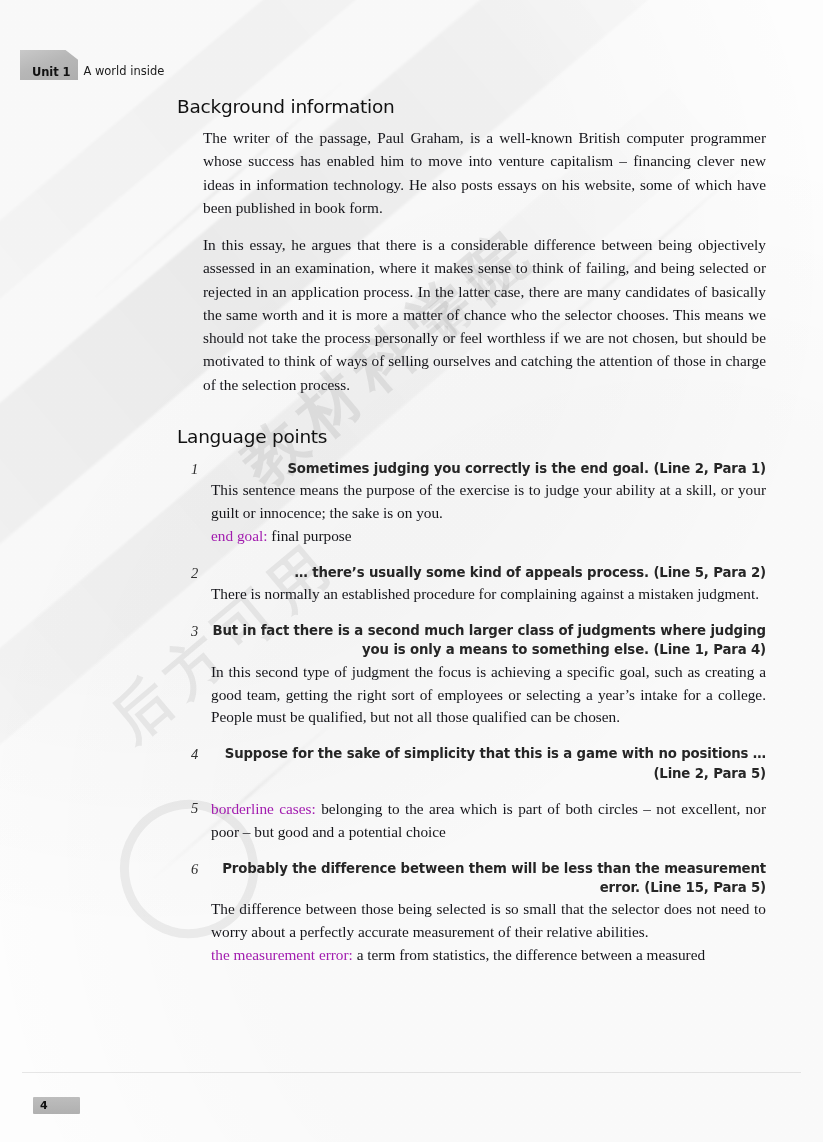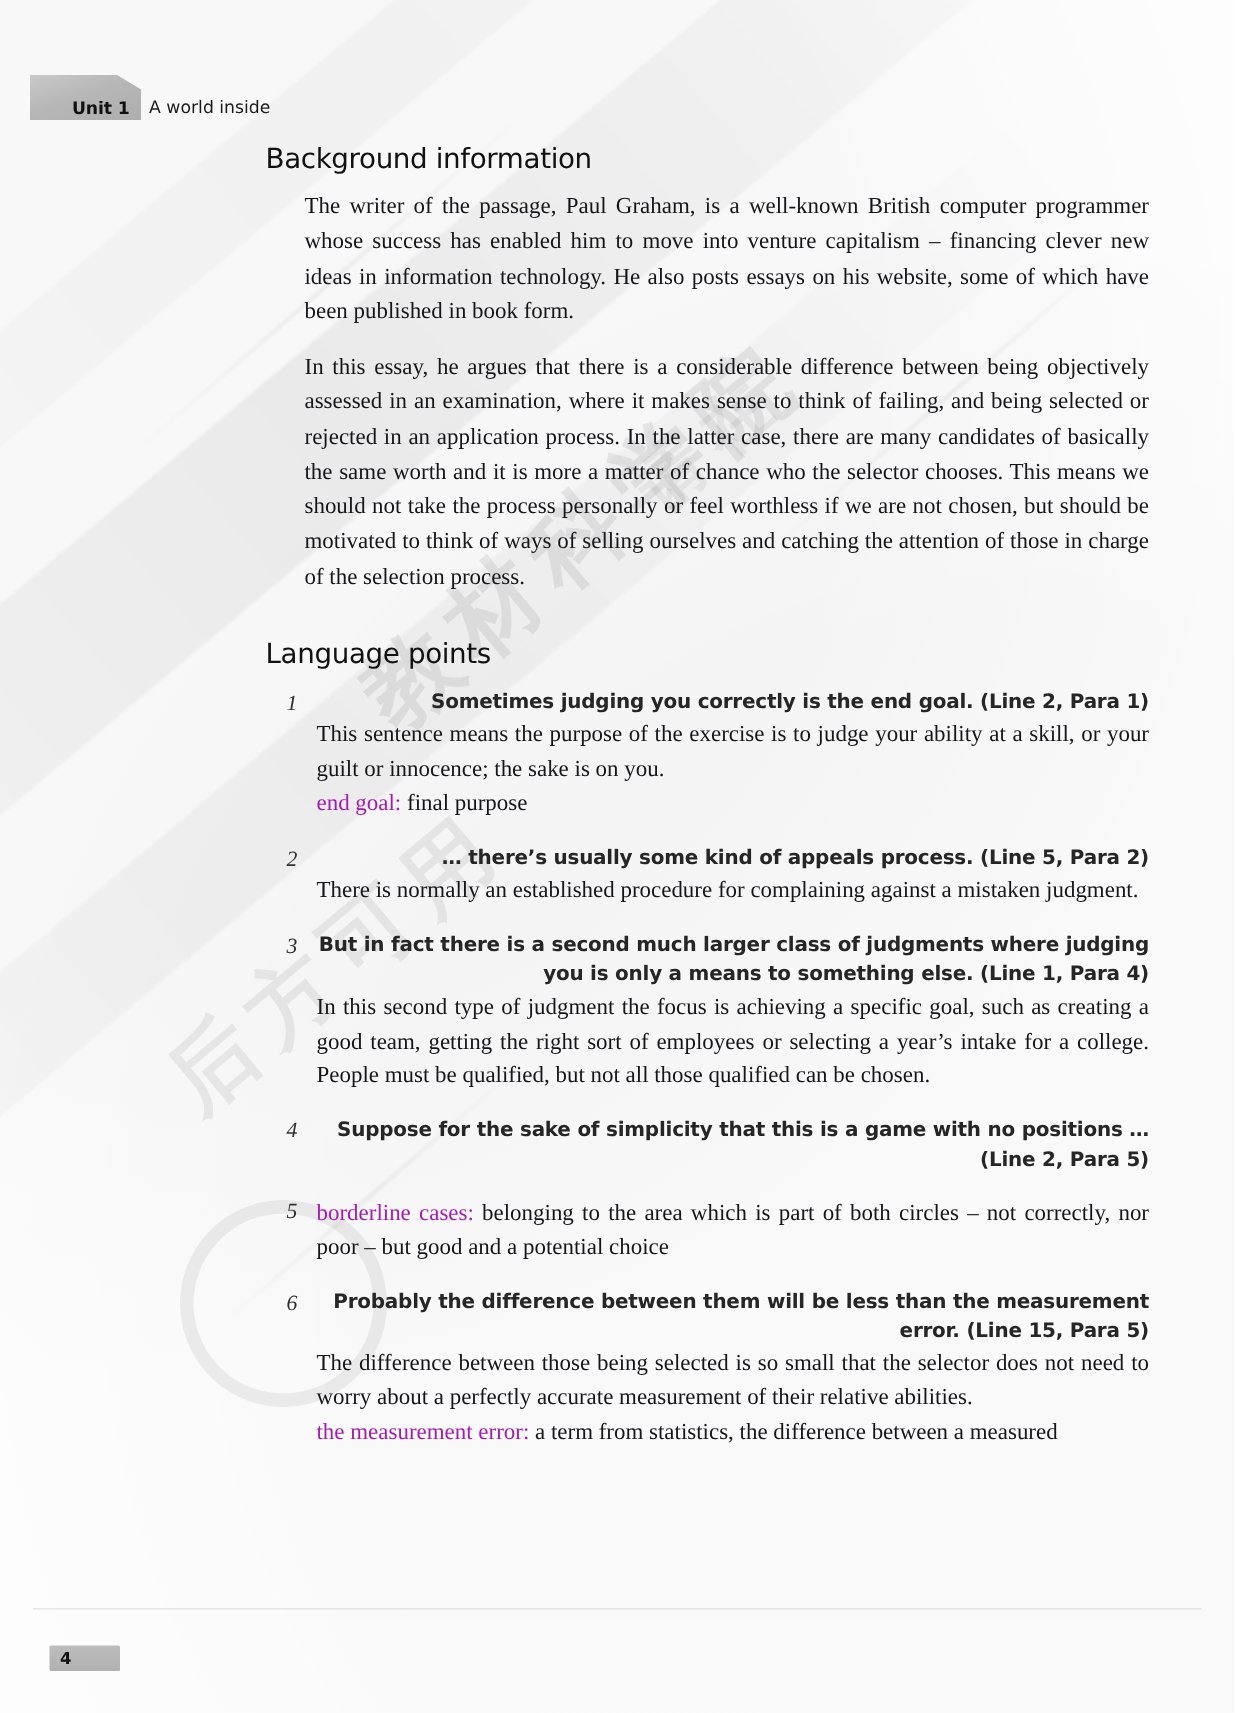--- a/index.html
+++ b/index.html
@@ -113,21 +113,21 @@
     z-index: 4;
   }
   .unit-tab {
     position: relative;
     min-width: 52px;
     height: 30px;
     background: linear-gradient(160deg, #c9c9c9 0%, #b7b7b7 45%, #aeaeae 100%);
     clip-path: polygon(0 0, 78% 0, 100% 33%, 100% 100%, 0 100%);
     display: flex;
     align-items: flex-end;
-    padding: 0 8px 2px 28px;
+    padding: 0 8px 2px 12px;
     box-sizing: border-box;
   }
   .unit-tab-label {
     font-family: "DejaVu Sans", sans-serif;
     font-weight: 700;
     font-size: 11.5px;
     color: #111;
     line-height: 1;
     letter-spacing: -0.1px;
   }
@@ -320,21 +320,21 @@
         <p class="point-gloss">In this second type of judgment the focus is achieving a specific goal, such as creating a good team, getting the right sort of employees or selecting a year’s intake for a college. People must be qualified, but not all those qualified can be chosen.</p>
       </li>
 
       <li class="point">
         <span class="point-num">4</span>
         <p class="point-quote">Suppose for the sake of simplicity that this is a game with no positions … (Line 2, Para 5)</p>
       </li>
 
       <li class="point">
         <span class="point-num">5</span>
-        <p class="point-def"><span class="term">borderline cases:</span><span> belonging to the area which is part of both circles – not correctly, nor poor – but good and a potential choice</span></p>
+        <p class="point-def"><span class="term">borderline cases:</span><span> belonging to the area which is part of both circles – not excellent, nor poor – but good and a potential choice</span></p>
       </li>
 
       <li class="point">
         <span class="point-num">6</span>
         <p class="point-quote">Probably the difference between them will be less than the measurement error. (Line 15, Para 5)</p>
         <p class="point-gloss">The difference between those being selected is so small that the selector does not need to worry about a perfectly accurate measurement of their relative abilities.</p>
         <p class="point-def"><span class="term">the measurement error:</span><span> a term from statistics, the difference between a measured</span></p>
       </li>
 
     </ol>

